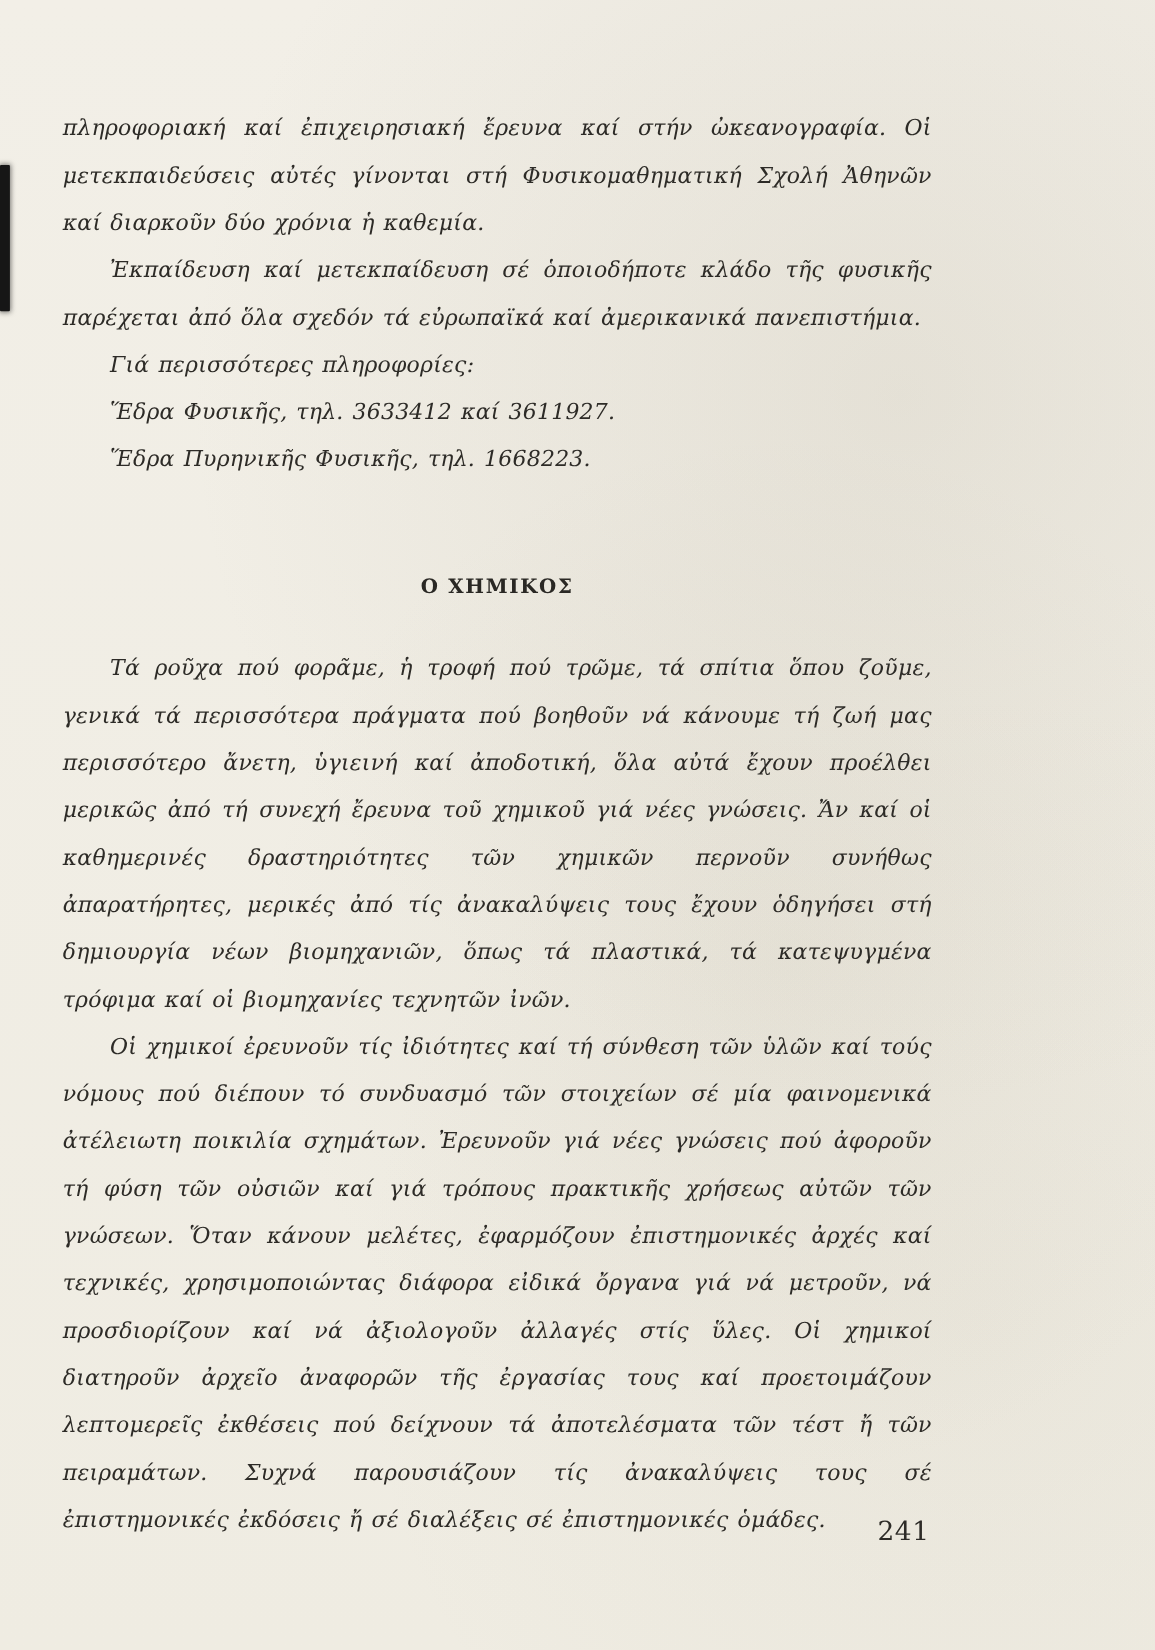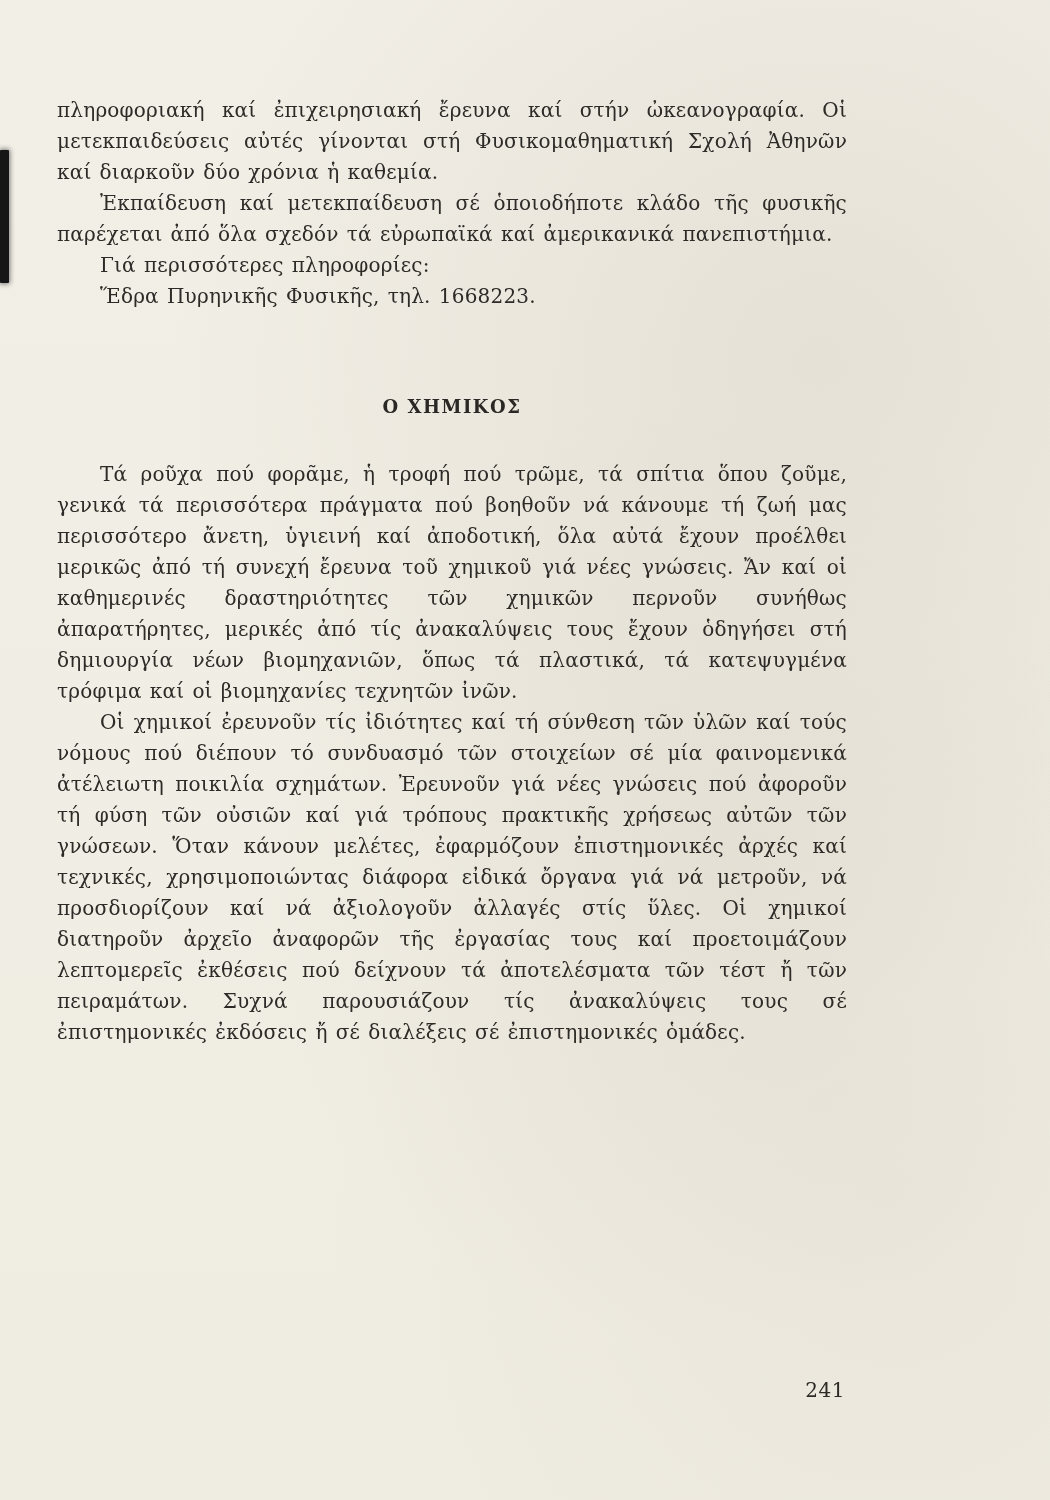--- a/index.html
+++ b/index.html
@@ -34,62 +34,64 @@
   }
   .text-block {
     position: absolute;
     left: 57px;
     top: 95px;
     width: 790px;
   }
   .para {
     margin: 0;
     font-size: 20px;
-    line-height: 31px;
+    line-height: 43px;
     text-align: justify;
     letter-spacing: 0.2px;
     word-spacing: 1.6px;
+    font-style: italic;
   }
   .indent {
     text-indent: 43px;
   }
   .chapter-heading {
     margin: 84px 0 42px 0;
     font-size: 18px;
     font-weight: bold;
     text-align: center;
     letter-spacing: 1.5px;
     color: #2a2824;
   }
   .bold-lead {
     font-weight: bold;
   }
   .page-number {
     position: absolute;
     top: 1378px;
     right: 205px;
-    font-size: 20px;
+    font-size: 24px;
     letter-spacing: 0.5px;
   }
 </style>
 </head>
 <body>
 
 <div class="page">
 
   <div class="binding-mark"></div>
 
   <div class="text-block">
 
     <p class="para">πληροφοριακή καί ἐπιχειρησιακή ἔρευνα καί στήν ὠκεανογραφία. Οἱ μετεκπαιδεύσεις αὐτές γίνονται στή Φυσικομαθηματική Σχολή Ἀθηνῶν καί διαρκοῦν δύο χρόνια ἡ καθεμία.</p>
 
     <p class="para indent">Ἐκπαίδευση καί μετεκπαίδευση σέ ὁποιοδήποτε κλάδο τῆς φυσικῆς παρέχεται ἀπό ὅλα σχεδόν τά εὐρωπαϊκά καί ἀμερικανικά πανεπιστήμια.</p>
 
     <p class="para indent">Γιά περισσότερες πληροφορίες:</p>
 
+    <p class="para indent">Ἕδρα Φυσικῆς, τηλ. 3633412 καί 3611927.</p>
     <p class="para indent">Ἕδρα Πυρηνικῆς Φυσικῆς, τηλ. 1668223.</p>
 
     <h1 class="chapter-heading">Ο ΧΗΜΙΚΟΣ</h1>
 
     <p class="para indent">Τά ροῦχα πού φορᾶμε, ἡ τροφή πού τρῶμε, τά σπίτια ὅπου ζοῦμε, γενικά τά περισσότερα πράγματα πού βοηθοῦν νά κάνουμε τή ζωή μας περισσότερο ἄνετη, ὑγιεινή καί ἀποδοτική, ὅλα αὐτά ἔχουν προέλθει μερικῶς ἀπό τή συνεχή ἔρευνα τοῦ χημικοῦ γιά νέες γνώσεις. Ἄν καί οἱ καθημερινές δραστηριότητες τῶν χημικῶν περνοῦν συνήθως ἀπαρατήρητες, μερικές ἀπό τίς ἀνακαλύψεις τους ἔχουν ὁδηγήσει στή δημιουργία νέων βιομηχανιῶν, ὅπως τά πλαστικά, τά κατεψυγμένα τρόφιμα καί οἱ βιομηχανίες τεχνητῶν ἰνῶν.</p>
 
     <p class="para indent">Οἱ χημικοί ἐρευνοῦν τίς ἰδιότητες καί τή σύνθεση τῶν ὑλῶν καί τούς νόμους πού διέπουν τό συνδυασμό τῶν στοιχείων σέ μία φαινομενικά ἀτέλειωτη ποικιλία σχημάτων. Ἐρευνοῦν γιά νέες γνώσεις πού ἀφοροῦν τή φύση τῶν οὐσιῶν καί γιά τρόπους πρακτικῆς χρήσεως αὐτῶν τῶν γνώσεων. Ὅταν κάνουν μελέτες, ἐφαρμόζουν ἐπιστημονικές ἀρχές καί τεχνικές, χρησιμοποιώντας διάφορα εἰδικά ὄργανα γιά νά μετροῦν, νά προσδιορίζουν καί νά ἀξιολογοῦν ἀλλαγές στίς ὕλες. Οἱ χημικοί διατηροῦν ἀρχεῖο ἀναφορῶν τῆς ἐργασίας τους καί προετοιμάζουν λεπτομερεῖς ἐκθέσεις πού δείχνουν τά ἀποτελέσματα τῶν τέστ ἤ τῶν πειραμάτων. Συχνά παρουσιάζουν τίς ἀνακαλύψεις τους σέ ἐπιστημονικές ἐκδόσεις ἤ σέ διαλέξεις σέ ἐπιστημονικές ὁμάδες.</p>
 
 
 

